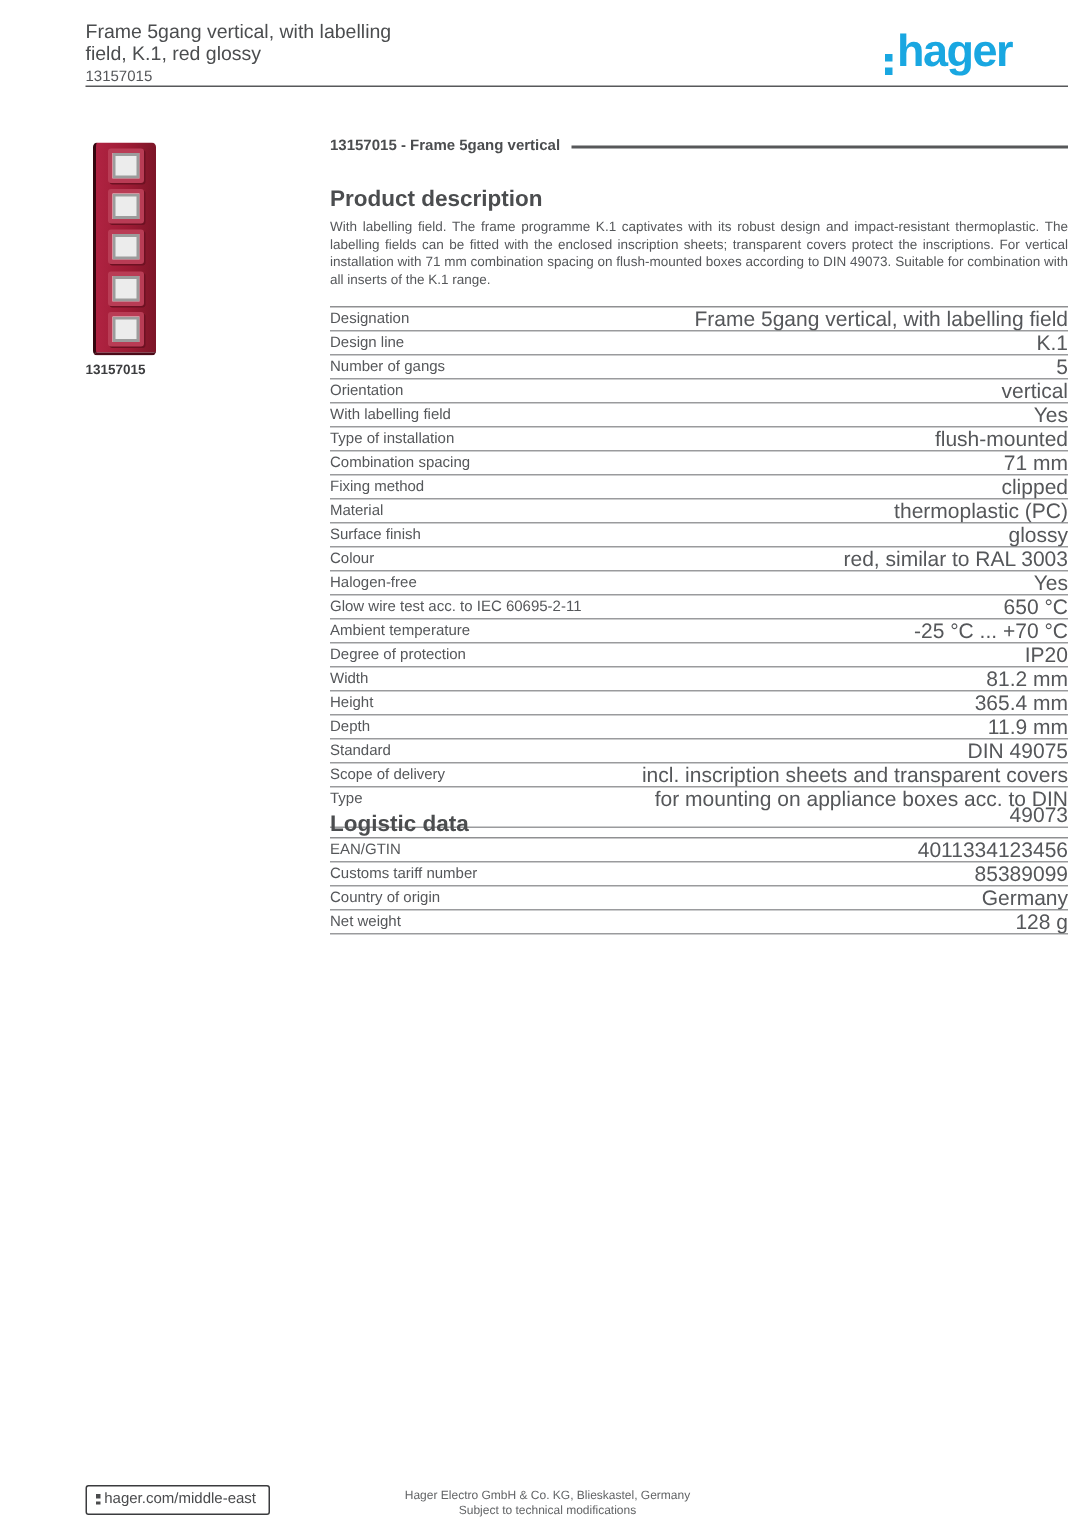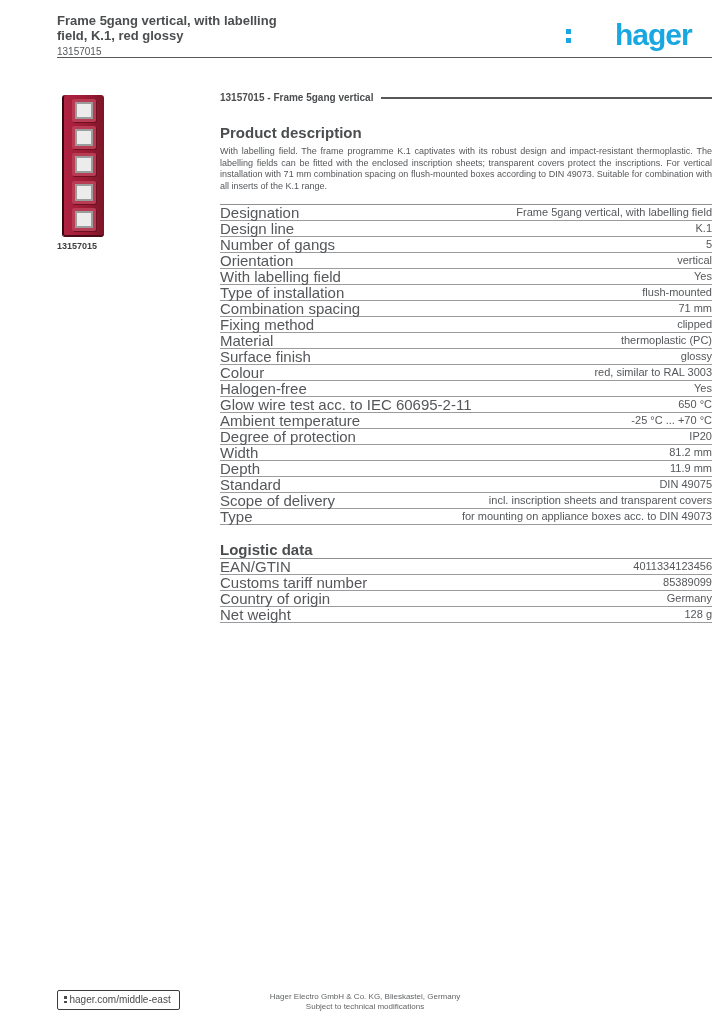--- a/index.html
+++ b/index.html
@@ -3,24 +3,24 @@
 <meta charset="utf-8">
 <style>
   * { margin:0; padding:0; box-sizing:border-box; }
   html,body { background:#ffffff; }
   .page {
     position:relative; width:724px; height:1024px; background:#ffffff;
     font-family:"Liberation Sans", sans-serif; color:#55575a; overflow:hidden;
   }
   
   .header { position:absolute; left:57px; top:13px; width:470px; }
-  .title-line { font-size:13px; font-weight:bold; color:#4b4d4f; line-height:15px; }
+  .title-line { font-size:13px; font-weight:normal; color:#4b4d4f; line-height:15px; }
   .ref-line { font-size:10px; color:#55575a; margin-top:3px; }
   .header-rule { position:absolute; left:57px; top:57px; width:655px; height:1px; background:#57585a; }
-  .logo { position:absolute; left:566px; top:20px; display:flex; align-items:flex-start;gap:41px; }
+  .logo { position:absolute; left:590px; top:20px; display:flex; align-items:flex-end; }
   .logo-colon { display:flex; flex-direction:column; gap:4px; margin:9px 3px 0 0; }
   .logo-colon i { display:block; width:5px; height:5px; background:#19a7e1; }
   .logo-text { font-size:30px; font-weight:bold; color:#19a7e1; letter-spacing:-1px; line-height:30px; }
   
   .product-fig { position:absolute; left:62px; top:95px; }
   .frame5 {
     width:42px; height:142px; border-radius:3px;
     background:linear-gradient(90deg,#b02342 0%, #9c1b34 55%, #7c1527 100%);
     border-left:2px solid #35060f; border-bottom:2px solid #4b0a18;
     display:flex; flex-direction:column; justify-content:space-evenly; align-items:center;
@@ -33,22 +33,22 @@
   .fig-caption { position:absolute; left:-5px; top:146px; font-size:9px; font-weight:bold; color:#3c3d3f; white-space:nowrap; }
   
   .right-col { position:absolute; left:220px; top:0; width:492px; }
   .overview-row { position:absolute; top:92px; left:0; width:100%; display:flex; align-items:center; gap:8px; }
   .overview-title { font-size:10px; font-weight:bold; color:#4b4d4f; white-space:nowrap; }
   .overview-rule { flex:1; height:2px; background:#57585a; }
   .desc-heading { position:absolute; top:124px; left:0; font-size:15px; font-weight:bold; color:#4b4d4f; }
   .desc-text { position:absolute; top:146px; left:0; width:100%; font-size:9px; line-height:11.5px; text-align:justify; color:#55575a; }
   .spec-table { position:absolute; top:204px; left:0; width:100%; border-top:1px solid #8f9092; }
   .spec-row { display:flex; justify-content:space-between; align-items:flex-start; gap:10px; padding:2px 0; border-bottom:1px solid #9a9b9d; }
-  .spec-label { font-size:15px; line-height:11px; color:#55575a; }
-  .spec-value { font-size:11px; line-height:11px; color:#55575a; text-align:right; max-width:60%; }
+  .spec-label { font-size:10px; line-height:11px; color:#55575a; }
+  .spec-value { font-size:14px; line-height:11px; color:#55575a; text-align:right; max-width:60%; }
   .log-heading { position:absolute; top:541px; left:0; font-size:15px; font-weight:bold; color:#4b4d4f; }
   .log-table { position:absolute; top:558px; left:0; width:100%; border-top:1px solid #8f9092; }
   
   .footer-web {
     position:absolute; left:57px; top:990px; display:flex; align-items:center; gap:3px;
     border:1.5px solid #3a3b3d; border-radius:2px; padding:3px 8px 4px 6px; background:#ffffff;
   }
   .web-colon { display:flex; flex-direction:column; gap:2px; }
   .web-colon i { display:block; width:2.5px; height:2.5px; background:#4a4b4d; }
   .footer-web span { font-size:10px; color:#4a4b4d; }
@@ -175,20 +175,24 @@
         <div class="spec-row">
           <span class="spec-label">Degree of protection</span>
           <span class="spec-value">IP20</span>
         </div>
 
         <div class="spec-row">
           <span class="spec-label">Width</span>
           <span class="spec-value">81.2 mm</span>
         </div>
 
+        <div class="spec-row">
+          <span class="spec-label">Height</span>
+          <span class="spec-value">365.4 mm</span>
+        </div>
 
         <div class="spec-row">
           <span class="spec-label">Depth</span>
           <span class="spec-value">11.9 mm</span>
         </div>
 
         <div class="spec-row">
           <span class="spec-label">Standard</span>
           <span class="spec-value">DIN 49075</span>
         </div>

